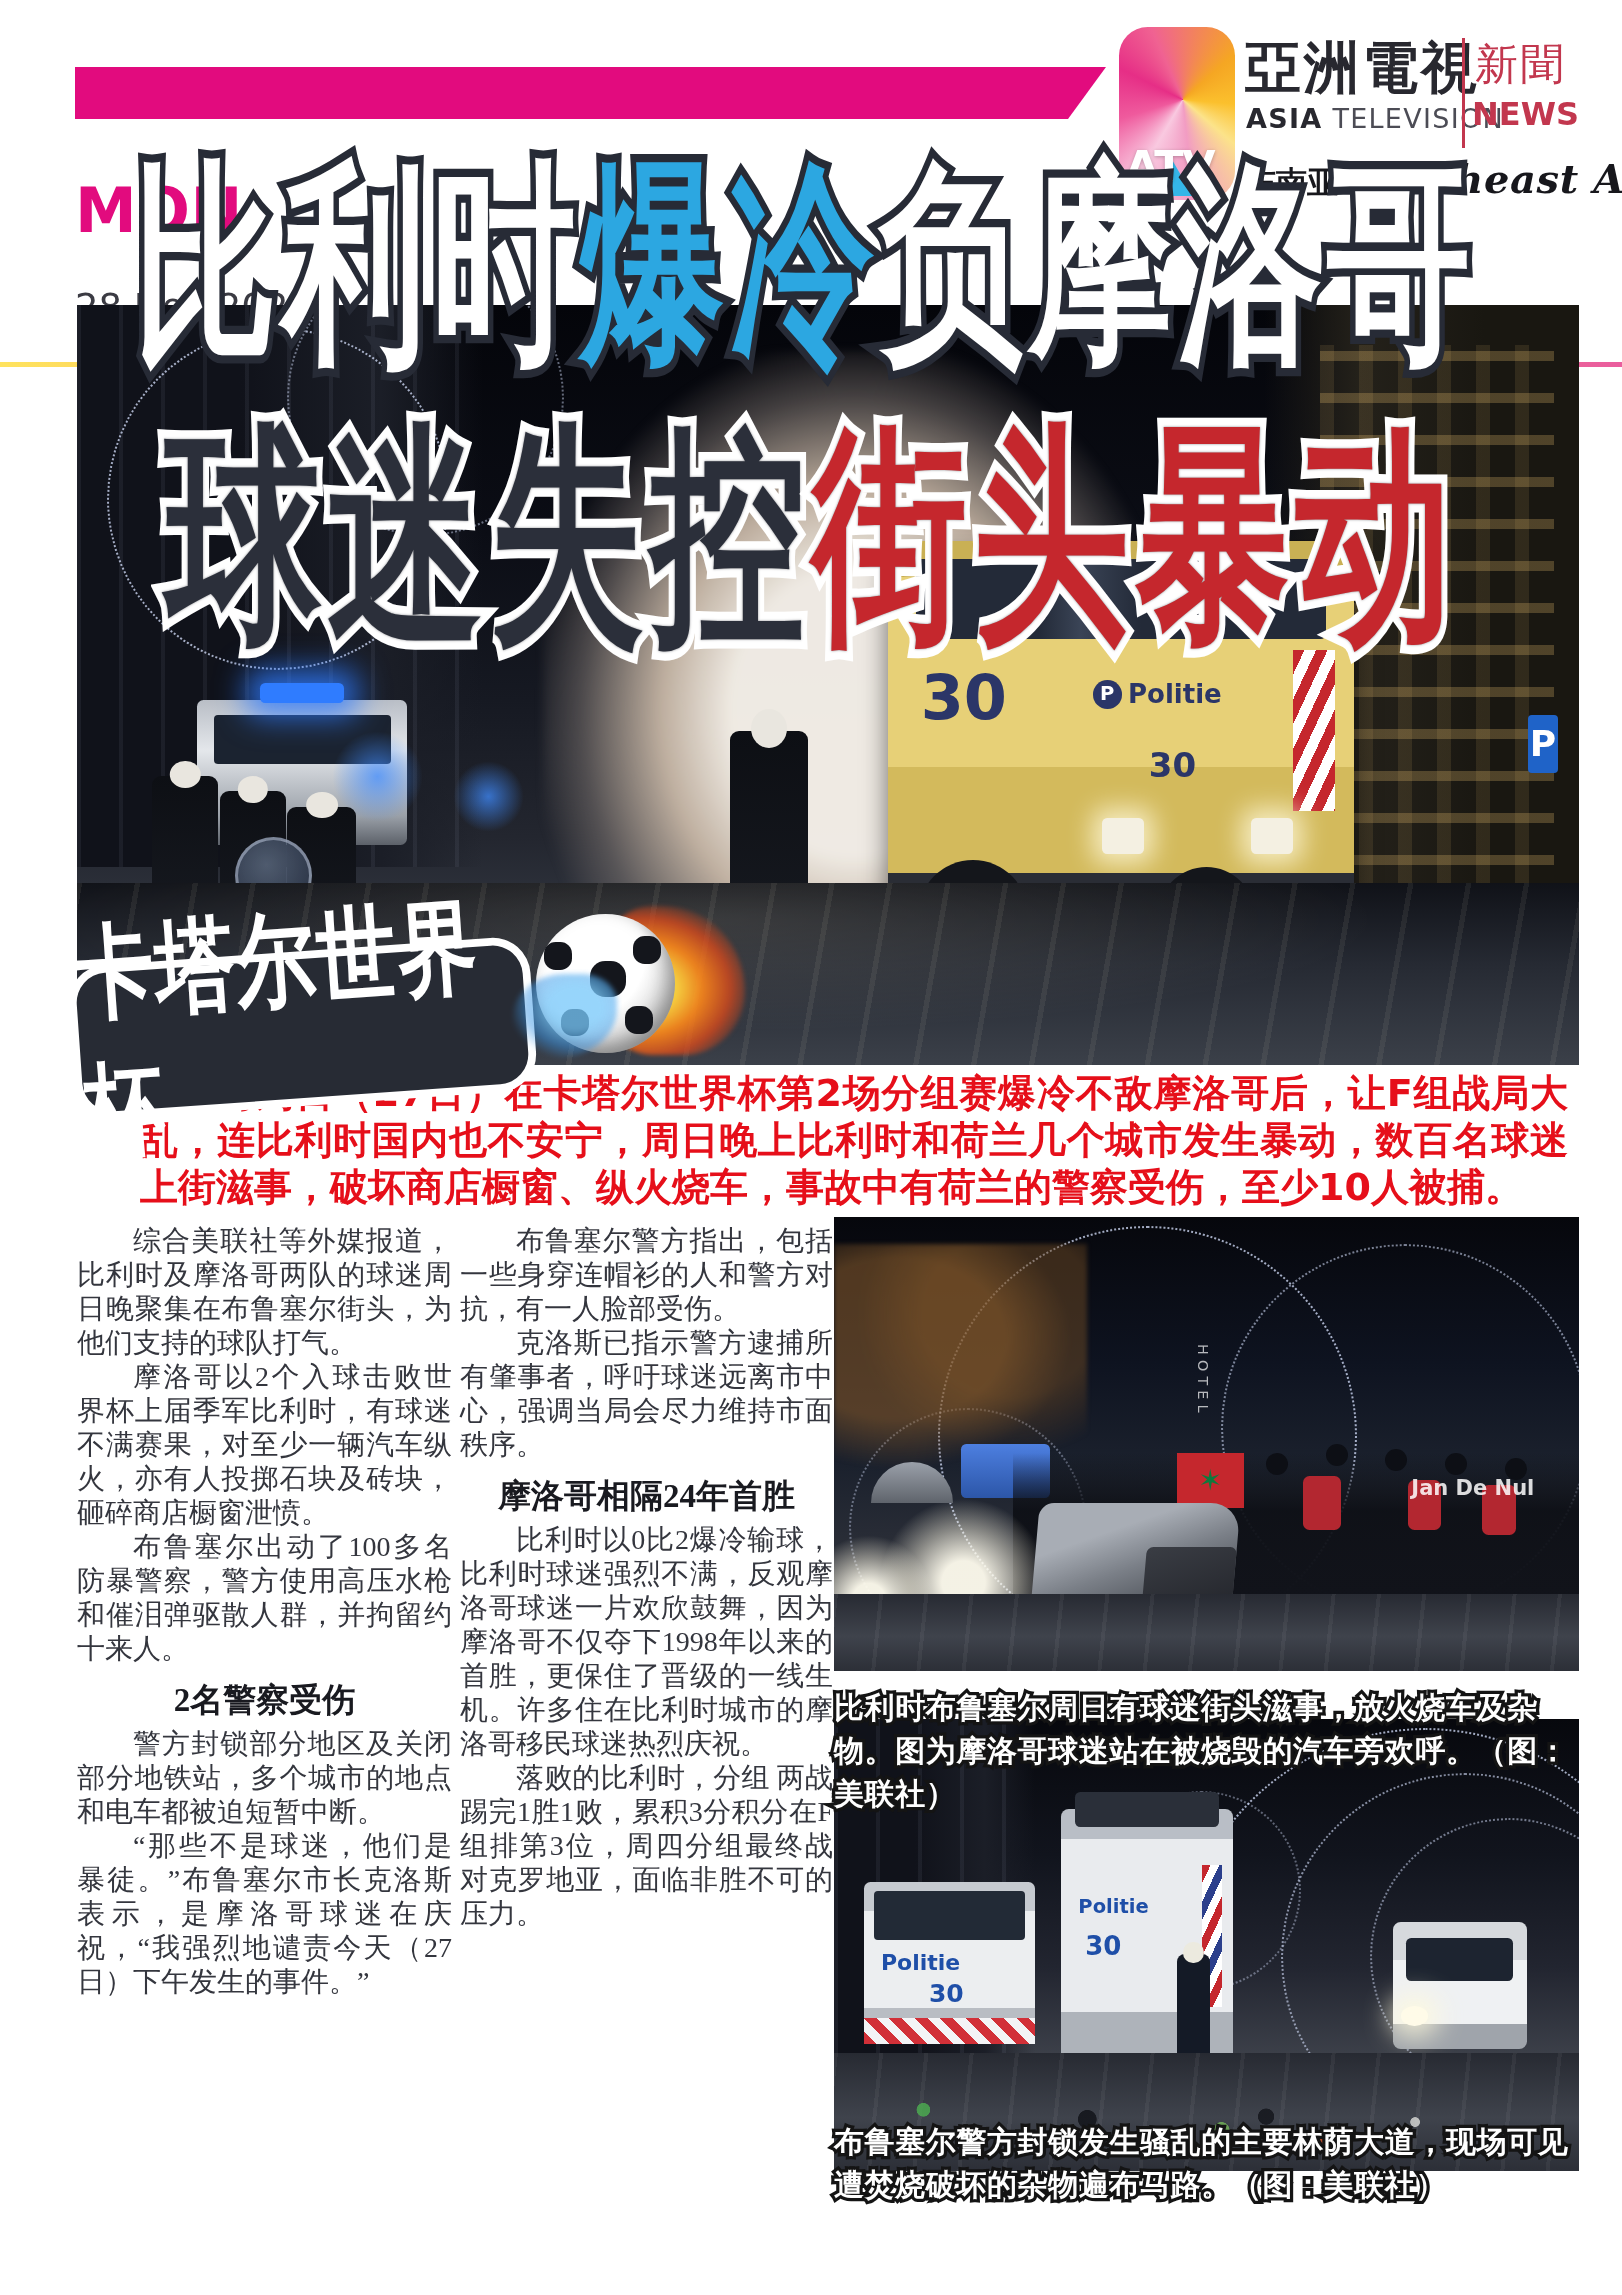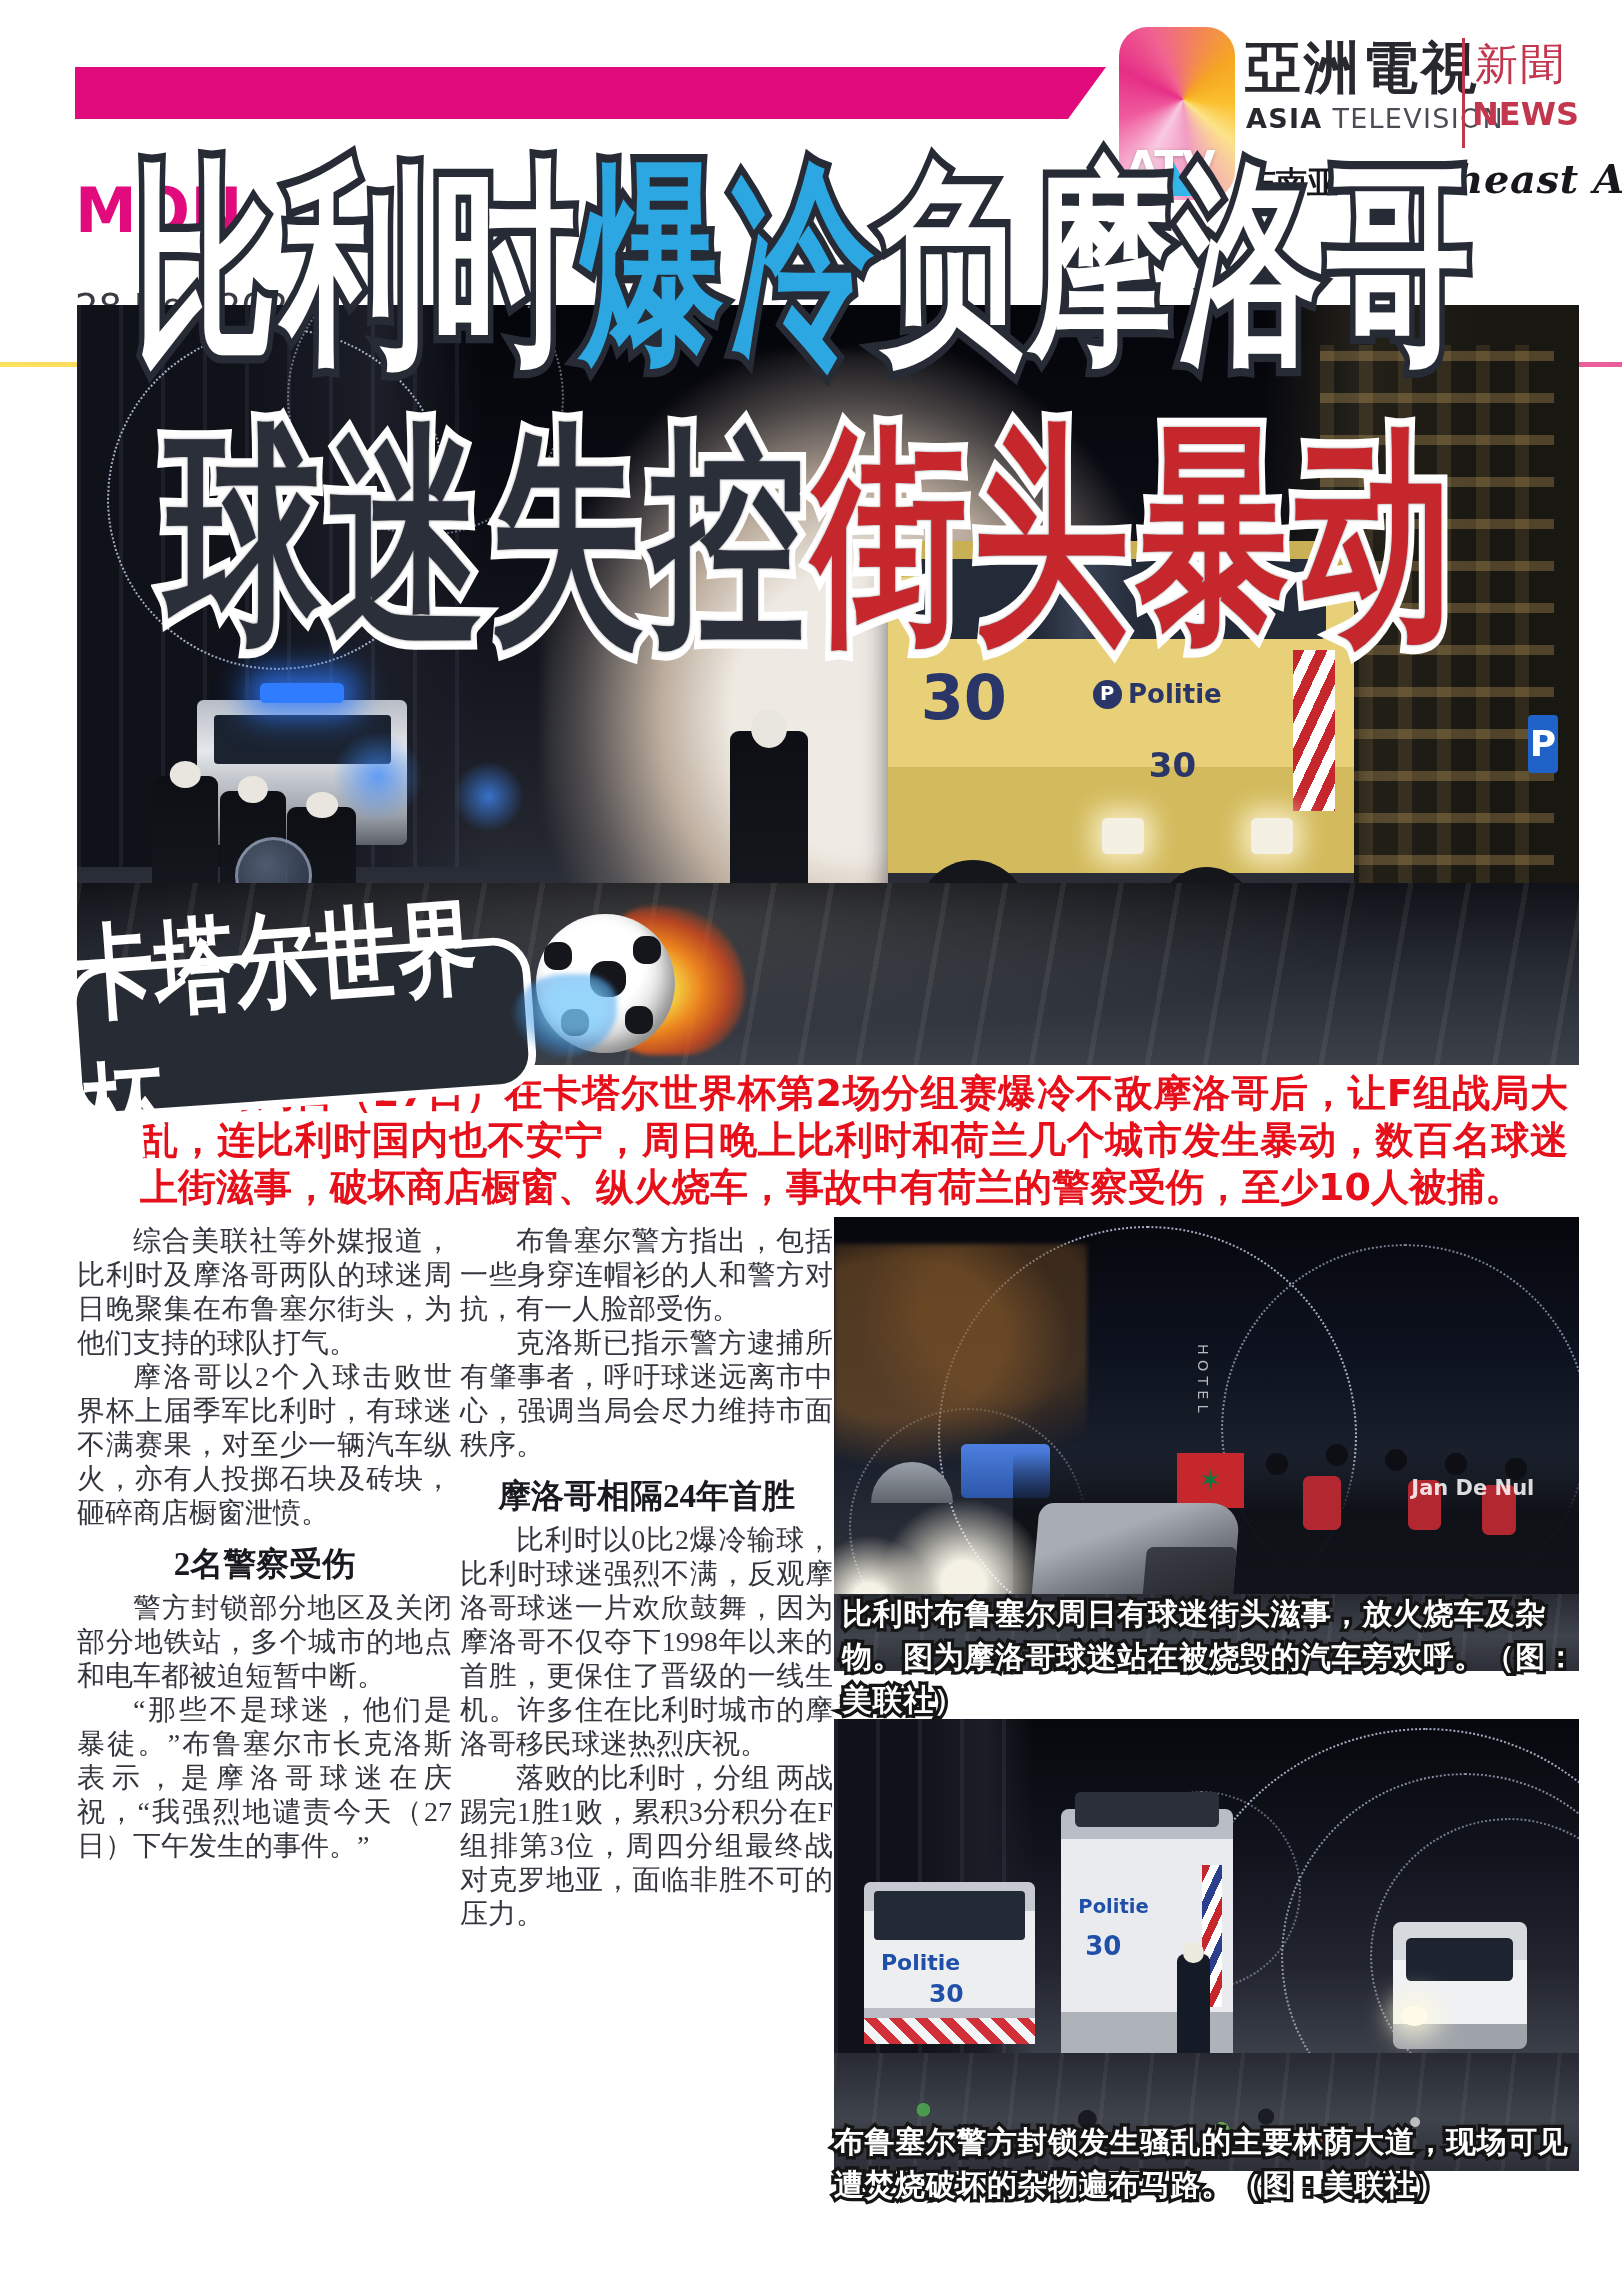--- a/index.html
+++ b/index.html
@@ -190,21 +190,21 @@
        radial-gradient(circle at 88% 78%,rgba(20,22,28,.8) 0 7.1px,transparent 7.8px),
        radial-gradient(circle at 52% 70%,rgba(120,190,90,.75) 0 7.8px,transparent 8.4px);}
   .officer{position:absolute;left:46%;top:52%;width:4.5%;height:26%;border-radius:7.8px 7.8px 2.6px 2.6px;
      background:#141a26;}
   .officer:before{content:"";position:absolute;left:50%;top:-10%;transform:translateX(-50%);
      width:60%;height:18%;border-radius:50%;background:#eceadf;}
 
   
   .caption{width:745px;font-size:30px;line-height:43px;font-weight:800;color:#fff;z-index:9;
      -webkit-text-stroke:6.5px #141414;paint-order:stroke;letter-spacing:0.6px;}
-  .cap1{left:834px;top:1592px;margin-left:8px;}
+  .cap1{left:834px;top:1686px;}
   .cap2{left:834px;top:2120px;}
 </style>
 </head>
 <body>
 
 <div class="page">
 
   <div class="abs topbar"></div>
   <div class="abs mon">MON</div>
   <div class="abs date">28 Nov 2022</div>
@@ -279,20 +279,21 @@
     <div class="px" style="left:18%;top:68%;width:20%;height:20%;"></div>
     <div class="px" style="left:64%;top:66%;width:20%;height:20%;"></div>
   </div>
   <div class="abs splash"></div>
 
   <div class="abs intro">比利时周日（27日）在卡塔尔世界杯第2场分组赛爆冷不敌摩洛哥后，让F组战局大乱，连比利时国内也不安宁，周日晚上比利时和荷兰几个城市发生暴动，数百名球迷上街滋事，破坏商店橱窗、纵火烧车，事故中有荷兰的警察受伤，至少10人被捕。</div>
 
   <div class="abs col col1">
     <p>综合美联社等外媒报道，比利时及摩洛哥两队的球迷周日晚聚集在布鲁塞尔街头，为他们支持的球队打气。</p>
     <p>摩洛哥以2个入球击败世界杯上届季军比利时，有球迷不满赛果，对至少一辆汽车纵火，亦有人投掷石块及砖块，砸碎商店橱窗泄愤。</p>
+    <p>布鲁塞尔出动了100多名防暴警察，警方使用高压水枪和催泪弹驱散人群，并拘留约十来人。</p>
     <div class="subhead">2名警察受伤</div>
     <p>警方封锁部分地区及关闭部分地铁站，多个城市的地点和电车都被迫短暂中断。</p>
     <p>“那些不是球迷，他们是暴徒。”布鲁塞尔市长克洛斯表示，是摩洛哥球迷在庆祝，“我强烈地谴责今天（27日）下午发生的事件。”</p>
   </div>
 
   <div class="abs col col2">
     <p>布鲁塞尔警方指出，包括一些身穿连帽衫的人和警方对抗，有一人脸部受伤。</p>
     <p>克洛斯已指示警方逮捕所有肇事者，呼吁球迷远离市中心，强调当局会尽力维持市面秩序。</p>
     <div class="subhead">摩洛哥相隔24年首胜</div>
     <p>比利时以0比2爆冷输球，比利时球迷强烈不满，反观摩洛哥球迷一片欢欣鼓舞，因为摩洛哥不仅夺下1998年以来的首胜，更保住了晋级的一线生机。许多住在比利时城市的摩洛哥移民球迷热烈庆祝。</p>

